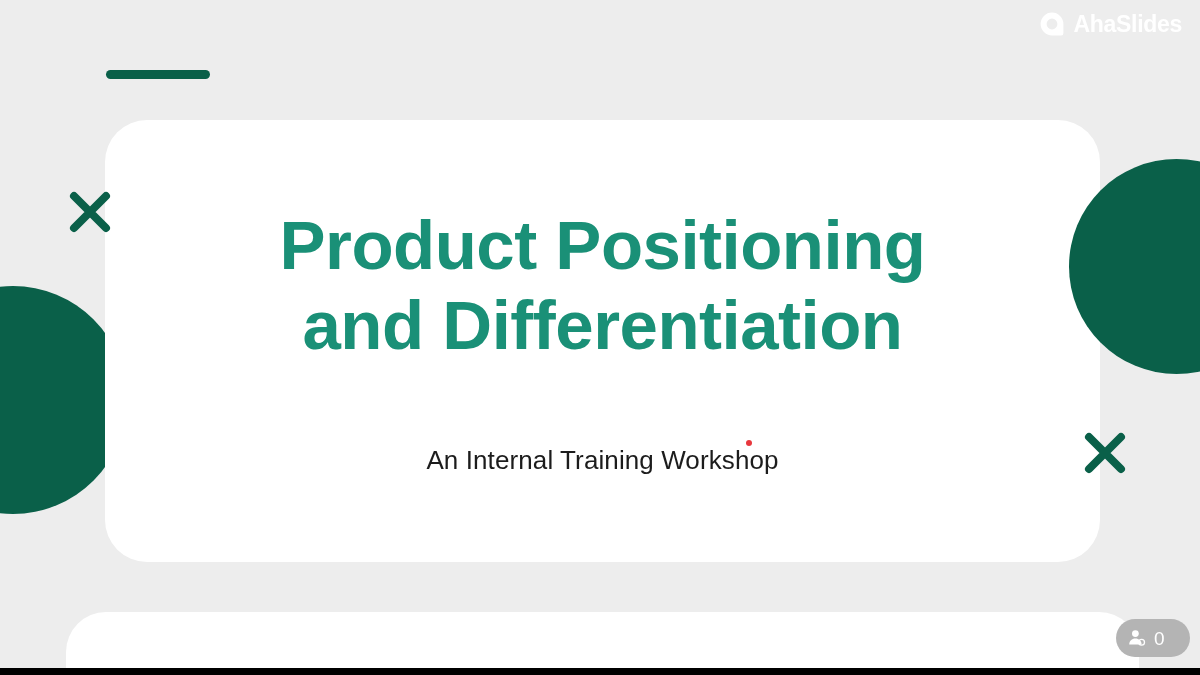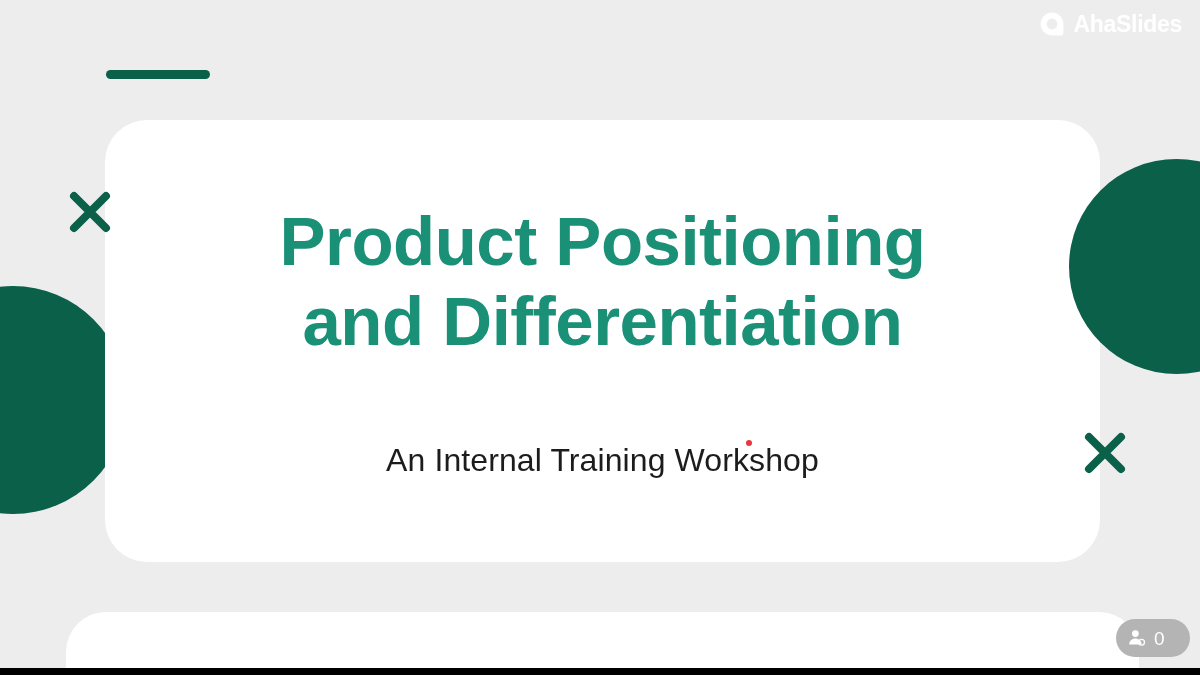--- a/index.html
+++ b/index.html
@@ -110,21 +110,21 @@
     font-size: 69px;
     font-weight: 700;
     line-height: 1.16;
     letter-spacing: -0.5px;
     max-width: 680px;
   }
 
   .slide-subtitle {
     margin: 78px 0 0 0;
     color: #1c1c1c;
-    font-size: 32px;
+    font-size: 26px;
     font-weight: 400;
     line-height: 1.3;
     letter-spacing: 0.1px;
   }
 
   
   .brand-logo {
     position: absolute;
     right: 18px;
     top: 11px;

